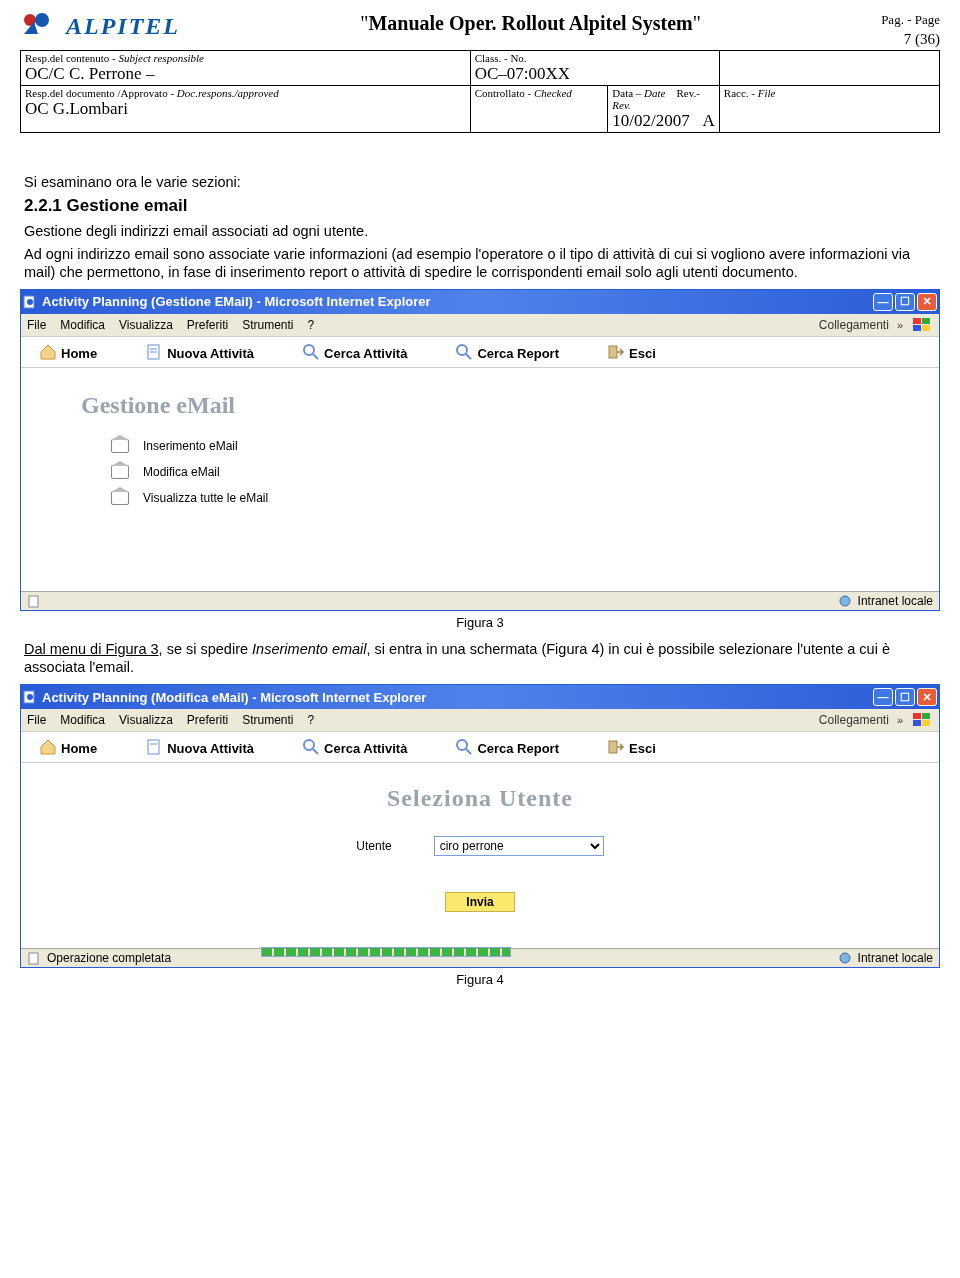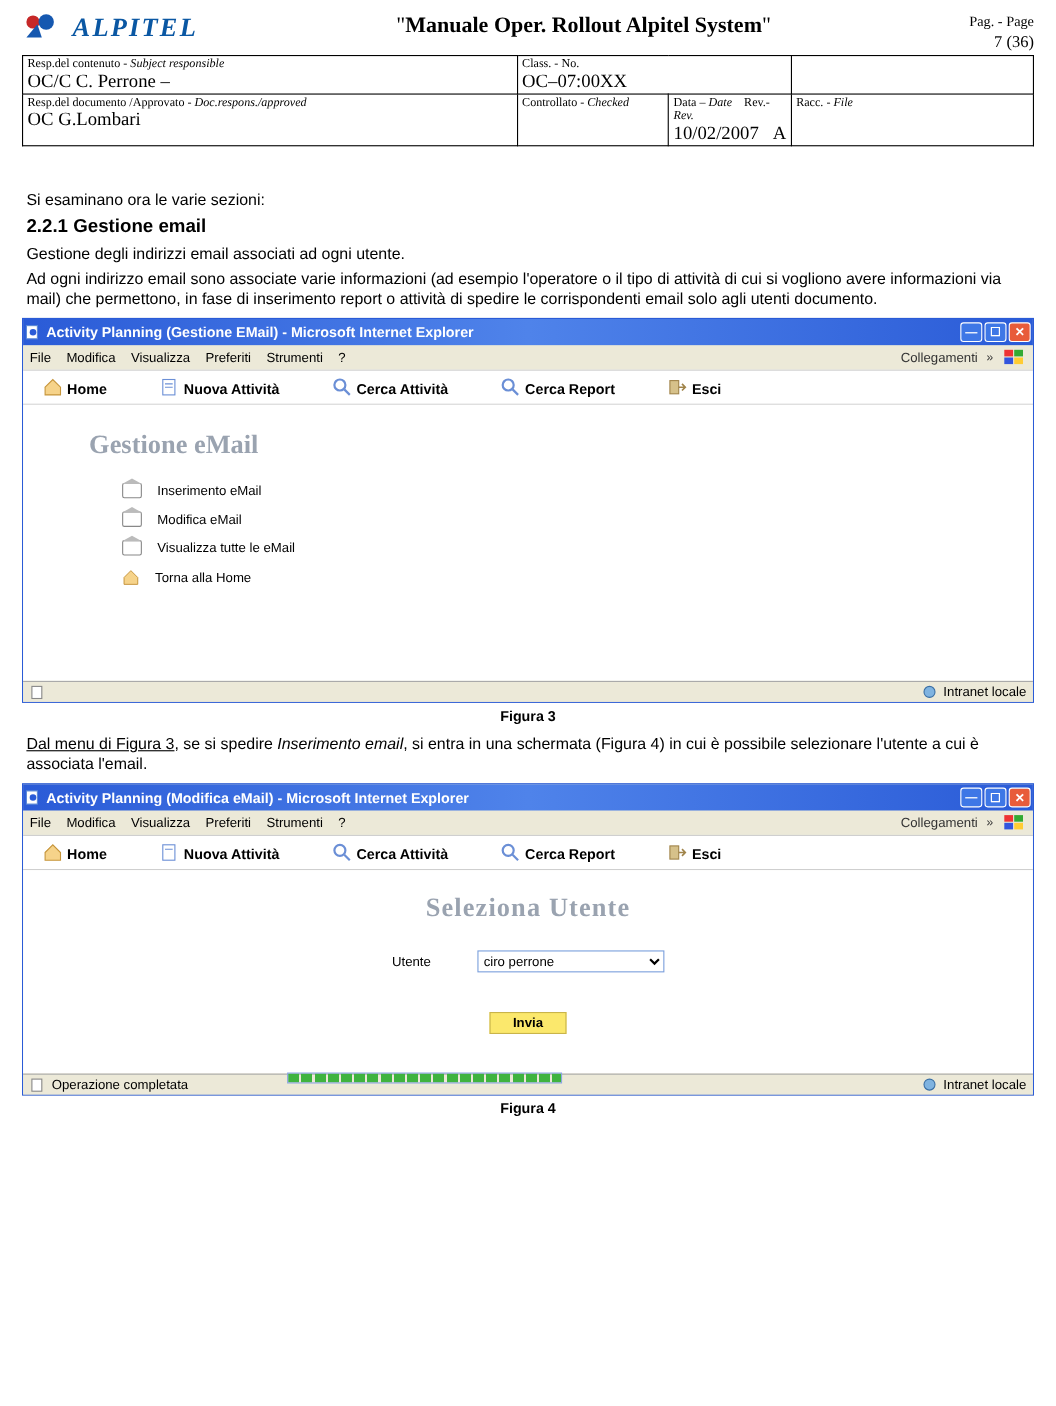--- a/index.html
+++ b/index.html
@@ -17,21 +17,21 @@
   table.header{border-collapse:collapse;width:100%;margin-top:2px}
   table.header td{border:1px solid #000;padding:1px 4px;vertical-align:top;font-family:'Times New Roman',serif}
   .hdr-lab{font-size:11px}
   .hdr-lab i{font-style:italic}
   .hdr-val{font-size:17px}
   .body-text{margin-top:40px;padding:0 0 0 4px;font-size:14.5px;line-height:1.25}
   .body-text h2{font-size:17px;font-weight:bold;margin:4px 0 6px 0}
   .body-text p{margin:4px 0}
   .u{text-decoration:underline}
   .it{font-style:italic}
-  .fig-caption{text-align:center;font-weight:bold;font-size:13px;margin:4px 0 10px 0}
+  .fig-caption{text-align:center;font-weight:normal;font-size:13px;margin:4px 0 10px 0}
   
   .iewin{border:1px solid #2a5bd7;margin:8px 0 2px 0;background:#ece9d8}
   .iewin .titlebar{background:linear-gradient(to right,#2a5bd7,#4f83ea 50%,#2a5bd7);color:#fff;font-weight:bold;font-size:13px;padding:3px 2px;display:flex;justify-content:space-between}
   .titlebar .left{display:flex;align-items:center;gap:5px}
   .iepage{width:14px;height:14px}
   .winbtns{display:flex;gap:2px}
   .winbtns span{width:20px;height:18px;border:1px solid #fff;border-radius:3px;display:flex;align-items:center;justify-content:center;font-weight:bold;font-size:11px;color:#fff}
   .winbtns .close{background:#e85c3a}
   .winbtns .minmax{background:#3e77e6}
   .menubar{background:#ece9d8;font-size:12px;color:#000;padding:2px 6px;display:flex;justify-content:space-between;align-items:center}
@@ -206,26 +206,20 @@
             <span>Inserimento eMail</span>
           </div>
         <div class="gest-row">
             <span class="gest-ico"></span>
             <span>Modifica eMail</span>
           </div>
         <div class="gest-row">
             <span class="gest-ico"></span>
             <span>Visualizza tutte le eMail</span>
           </div>
-        <div class="gest-row">
-          <svg class="tbicon" style="width:16px;height:16px" viewBox="0 0 18 18">
-              <path d="M2 9 L9 2 L16 9 L16 16 L2 16 Z" fill="#f6d38a" stroke="#c6953b"></path>
-            </svg>
-          <span>Torna alla Home</span>
-        </div>
       </div>
       <div style="height:40px"></div>
     </div>
     <div class="statusbar">
       <div class="sleft">
         <svg class="sbicon" viewBox="0 0 14 14">
             <rect x="2" y="2" width="9" height="11" fill="#fff" stroke="#888"></rect>
           </svg>
         <span></span>
       </div>

